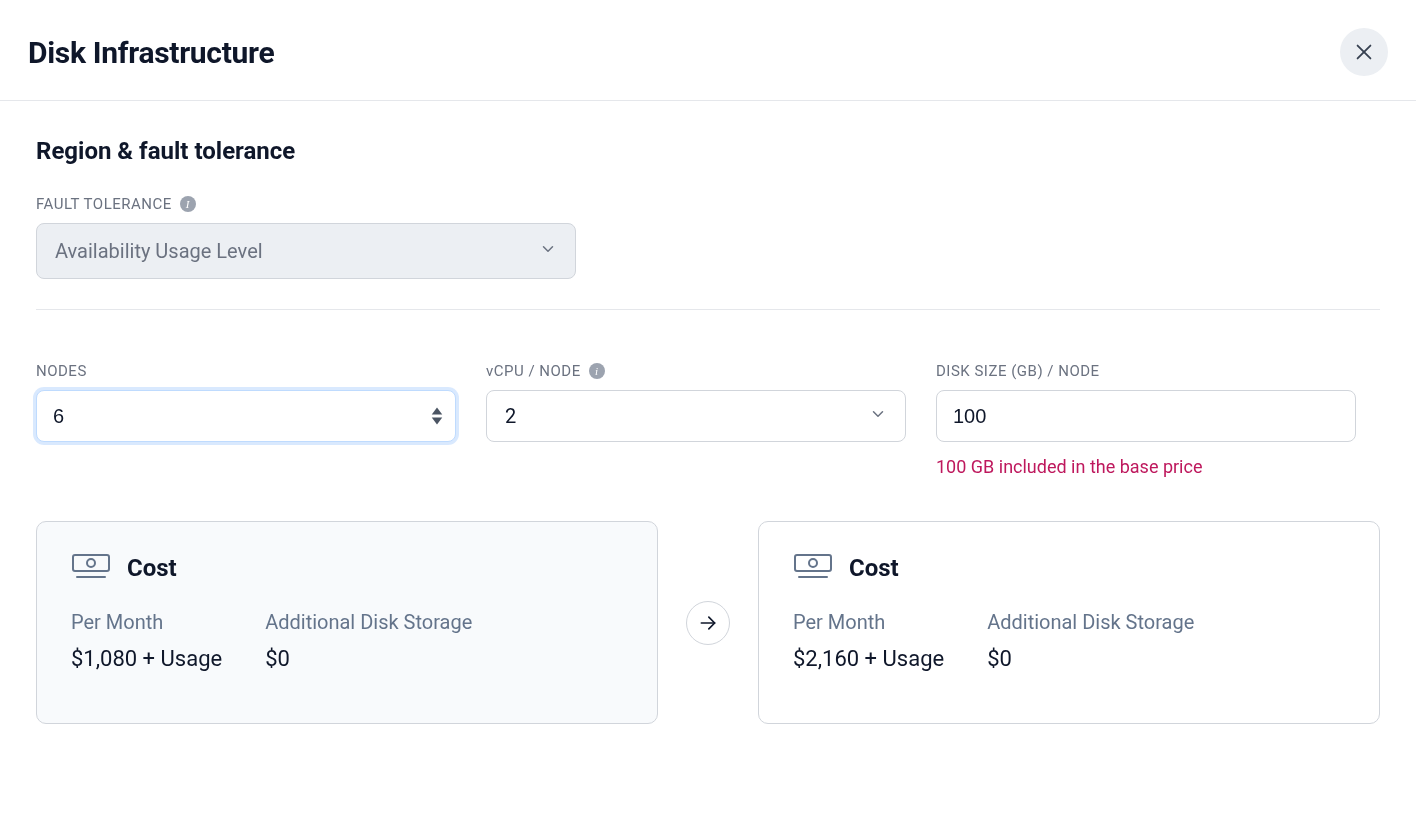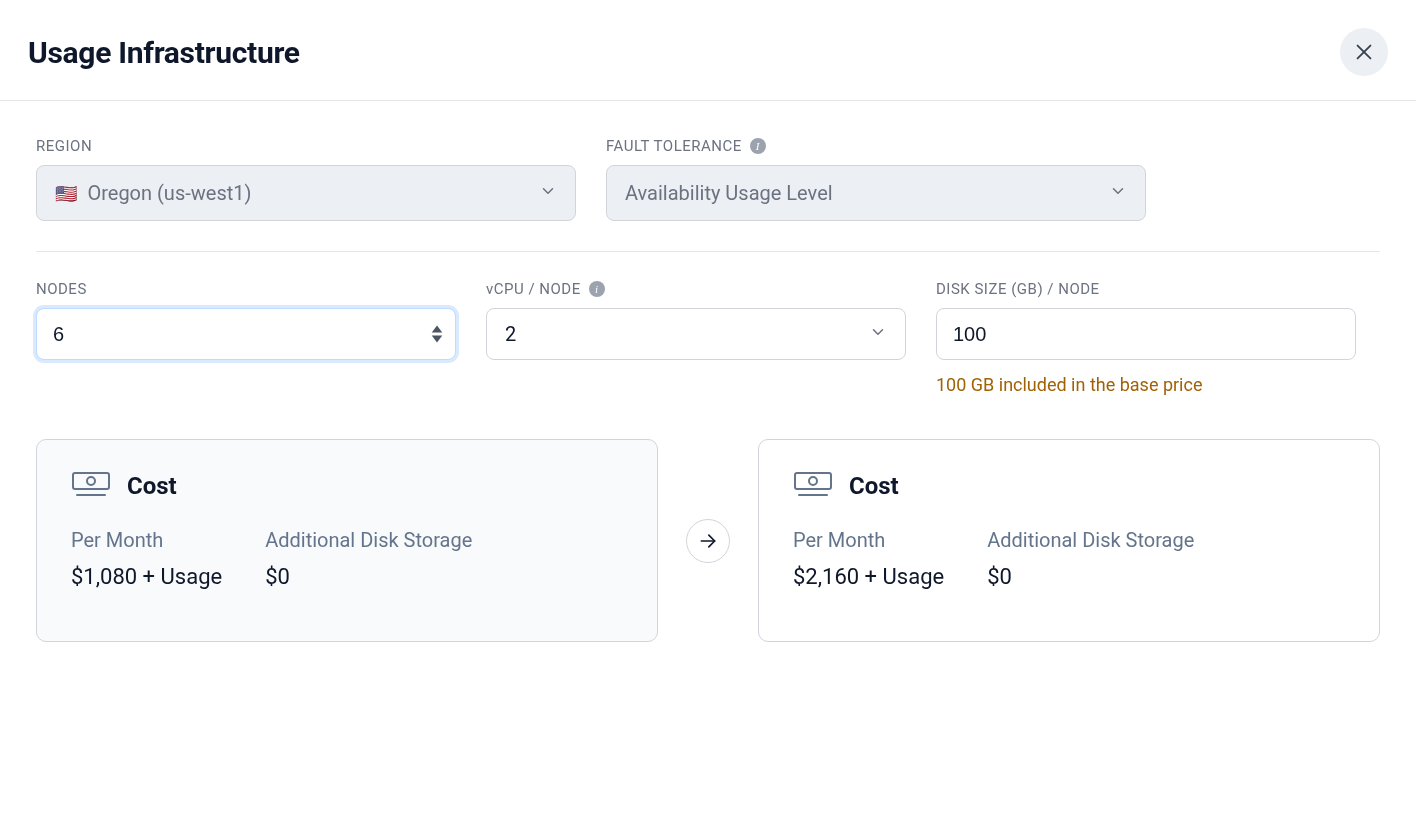--- a/index.html
+++ b/index.html
@@ -138,21 +138,21 @@
     display: flex;
     align-items: center;
     padding: 0 18px;
     color: #0f172a;
     font-size: 20px;
     position: relative;
     cursor: pointer;
   }
   .helper {
     font-size: 18px;
-    color: #a16207;
+    color: #be185d;
     margin-top: 14px;
   }
   .cost-row {
     display: flex;
     align-items: center;
     gap: 28px;
     margin-top: 44px;
   }
   .cost-card {
     flex: 1;
@@ -193,49 +193,40 @@
     height: 44px;
     border-radius: 50%;
     border: 1px solid #d1d5db;
     display: flex;
     align-items: center;
     justify-content: center;
     flex-shrink: 0;
   }
   .arrow-circle svg { width: 20px; height: 20px; stroke: #0f172a; fill: none; }
   .region-row .field { max-width: 540px; }
-  .cluster-row .field { max-width: 420px; }
+  .cluster-row .field { max-width: 420px; margin-top: 24px; }
 </style>
 </head>
 <body>
 
 <div class="header">
-  <h1>Usage Infrastructure</h1>
+  <h1>Disk Infrastructure</h1>
   <div class="close-btn">
     <svg viewBox="0 0 24 24" stroke-width="2" stroke-linecap="round">
         <line x1="5" y1="5" x2="19" y2="19"></line>
         <line x1="19" y1="5" x2="5" y2="19"></line>
       </svg>
   </div>
 </div>
 
 <div class="content">
 
+  <h2 class="section-title">Region &amp; fault tolerance</h2>
 
   <div class="row region-row">
-    <div class="field">
-      <div class="field-label">REGION</div>
-      <div class="select-disabled">
-        <span class="flag">🇺🇸</span>
-        <span>Oregon (us-west1)</span>
-        <span class="chev"><svg viewBox="0 0 24 24" stroke-width="2" stroke-linecap="round" stroke-linejoin="round">
-              <polyline points="6 9 12 15 18 9"></polyline>
-            </svg></span>
-      </div>
-    </div>
     <div class="field">
       <div class="field-label">
         <span>FAULT TOLERANCE</span>
         <span class="info-icon">i</span>
       </div>
       <div class="select-disabled">
         <span>Availability Usage Level</span>
         <span class="chev"><svg viewBox="0 0 24 24" stroke-width="2" stroke-linecap="round" stroke-linejoin="round">
               <polyline points="6 9 12 15 18 9"></polyline>
             </svg></span>

